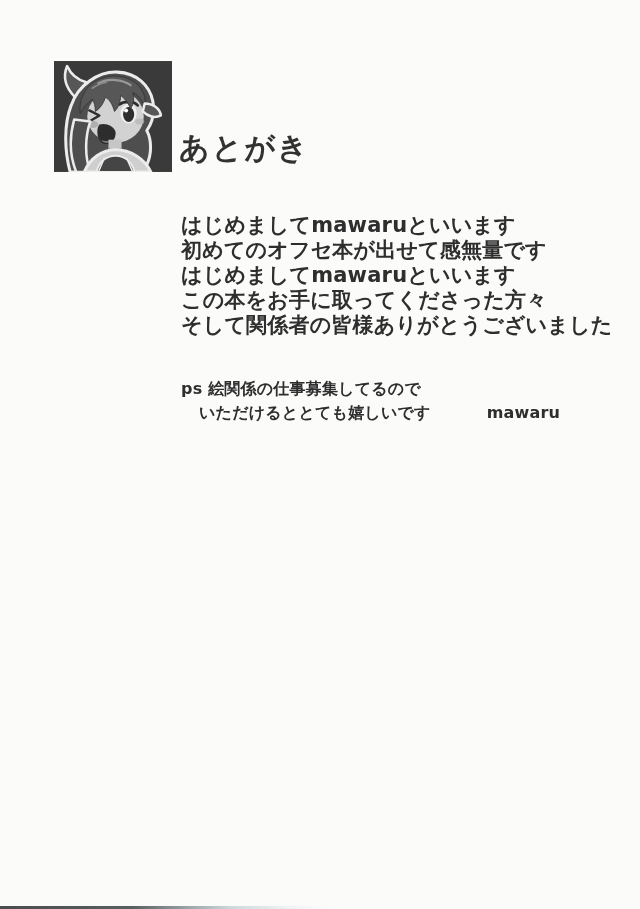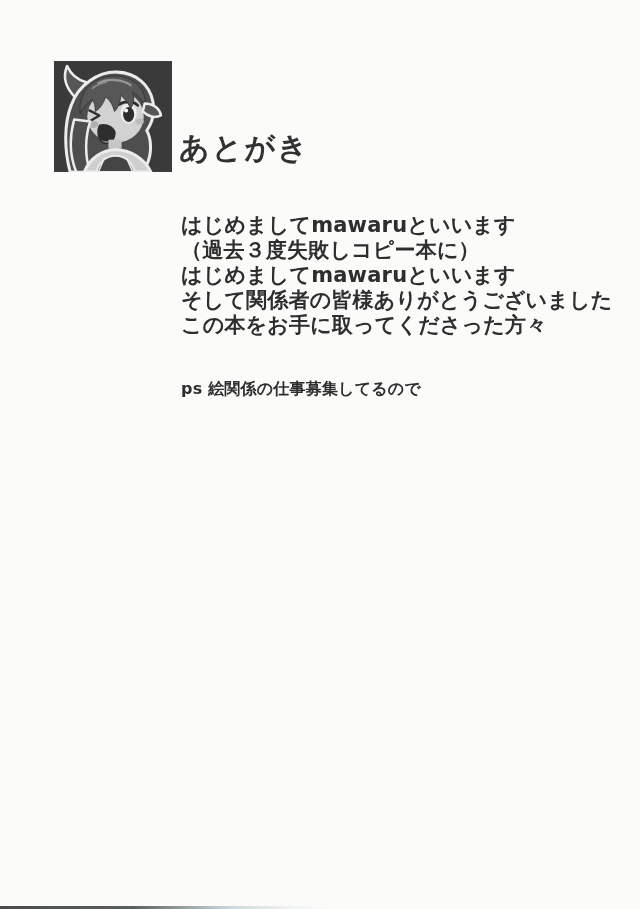--- a/index.html
+++ b/index.html
@@ -131,25 +131,26 @@
 
       <path d="M42,110 C45,100 52,94 61,94 C70,94 77,100 80,110 Z" fill="#454545" stroke="#ececec" stroke-width="2" stroke-linejoin="round"></path>
       <path d="M50,96 L44,110 M72,96 L78,110" stroke="#ececec" stroke-width="1.5" fill="none"></path>
     </svg>
   </div>
 
   <h1 class="title">あとがき</h1>
 
   <div class="afterword">
     <p>はじめましてmawaruといいます</p>
-    <p>（過去３度失敗しコピー本に）</p>
+    <p>初めてのオフセ本が出せて感無量です</p>
     <p>はじめましてmawaruといいます</p>
+    <p>この本をお手に取ってくださった方々</p>
     <p>そして関係者の皆様ありがとうございました</p>
-    <p>この本をお手に取ってくださった方々</p>
   </div>
 
   <div class="postscript">
     <p>ps 絵関係の仕事募集してるので</p>
+    <p class="indent-2"><span>いただけるととても嬉しいです</span><span class="signature">mawaru</span></p>
   </div>
 
   <div class="scan-edge"></div>
 
 </div>
 
 </body></html>

